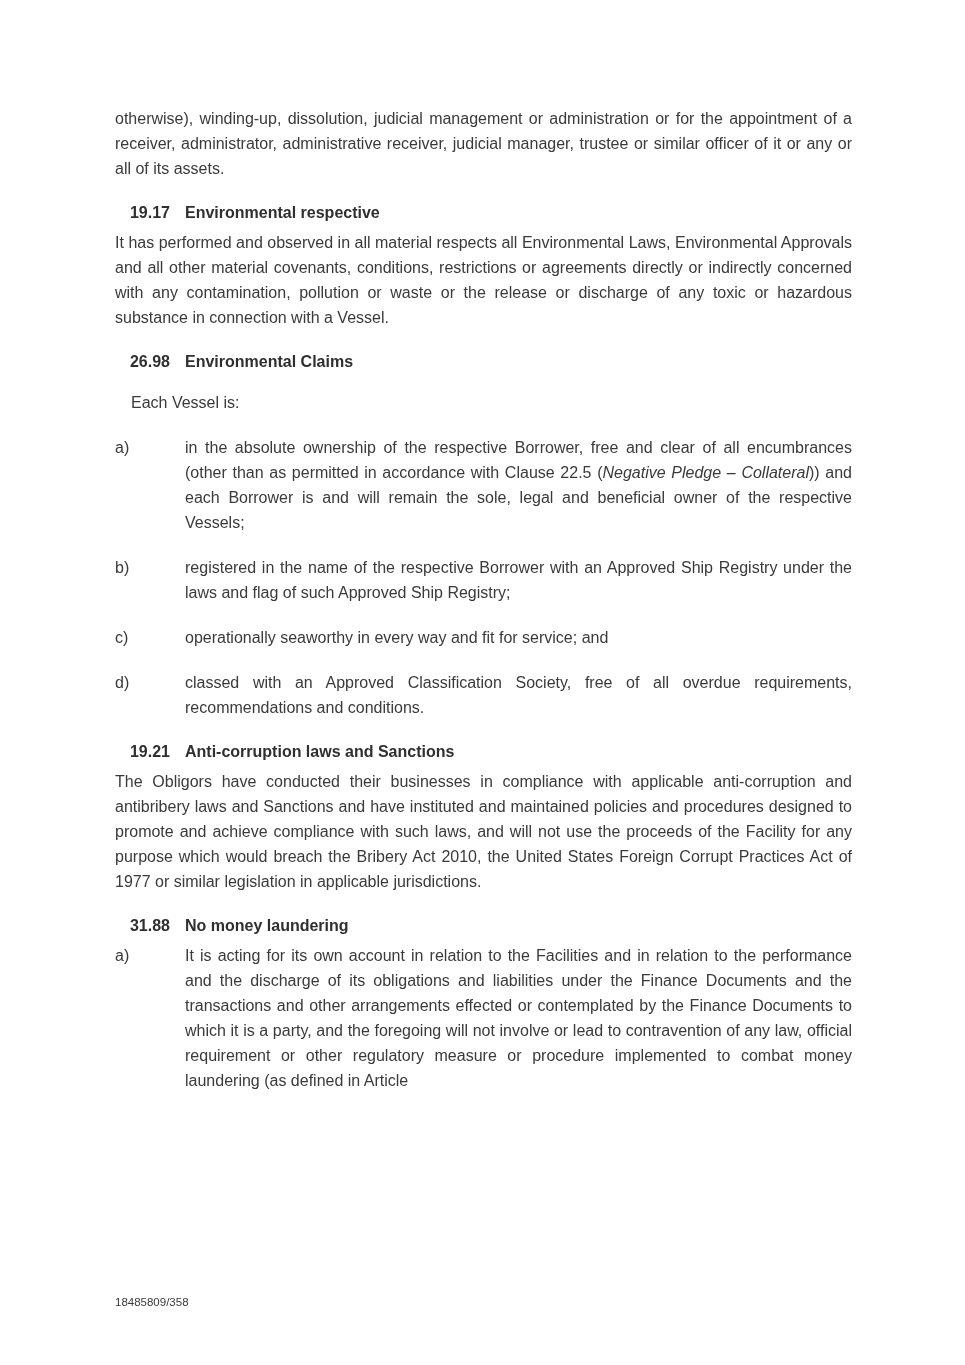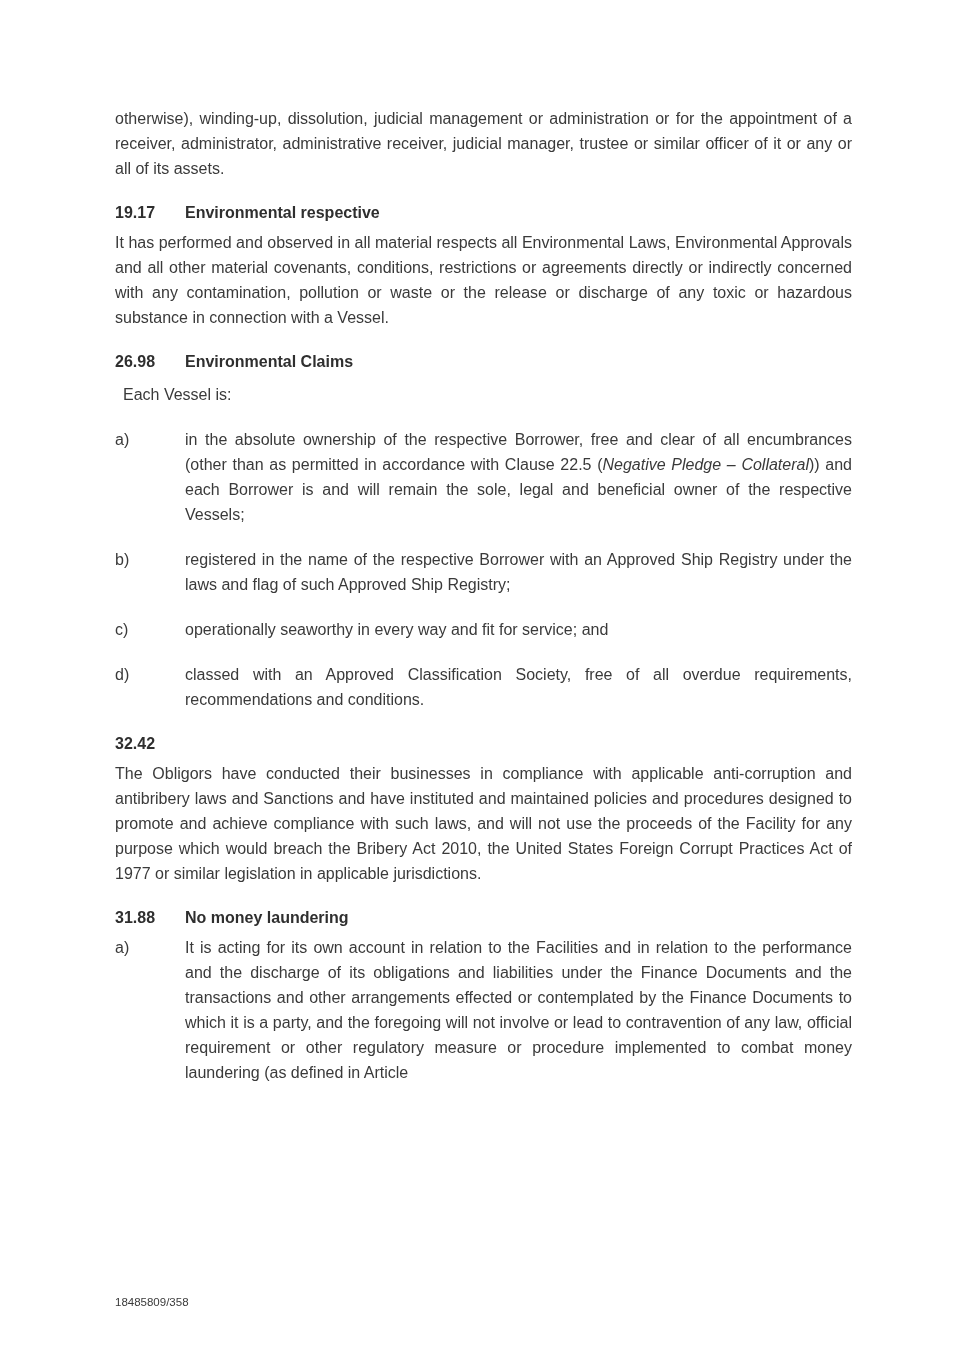--- a/index.html
+++ b/index.html
@@ -29,28 +29,29 @@
     text-align: justify;
   }
   .heading {
     margin: 19px 0 0 0;
     font-weight: bold;
     color: #2f2f2f;
     display: flex;
   }
   .heading .num {
     flex: 0 0 70px;
+    text-align: center;
   }
   .heading + .para,
   .heading + .item-list,
   .heading + .lead {
     margin-top: 5px;
   }
   .lead {
-    margin: 8px;
+    margin: 16px;
     text-align: left;
   }
   .item-list {
     margin: 0;
   }
   .item {
     display: flex;
     margin-top: 20px;
   }
   .item .label {
@@ -115,21 +116,22 @@
         </div>
         <div class="item">
           <span class="label">d)</span>
           <div class="text">classed with an Approved Classification Society, free of all overdue requirements, recommendations and conditions.</div>
         </div>
       </div>
     </div>
 
     <div>
       <div class="heading">
-        <span class="num">32.42</span>
+        <span class="num">19.21</span>
+        <span class="title">Anti-corruption laws and Sanctions</span>
       </div>
       <p class="para">The Obligors have conducted their businesses in compliance with applicable anti-corruption and antibribery laws and Sanctions and have instituted and maintained policies and procedures designed to promote and achieve compliance with such laws, and will not use the proceeds of the Facility for any purpose which would breach the Bribery Act 2010, the United States Foreign Corrupt Practices Act of 1977 or similar legislation in applicable jurisdictions.</p>
     </div>
 
     <div>
       <div class="heading">
         <span class="num">31.88</span>
         <span class="title">No money laundering</span>
       </div>
       <div class="item-list">

